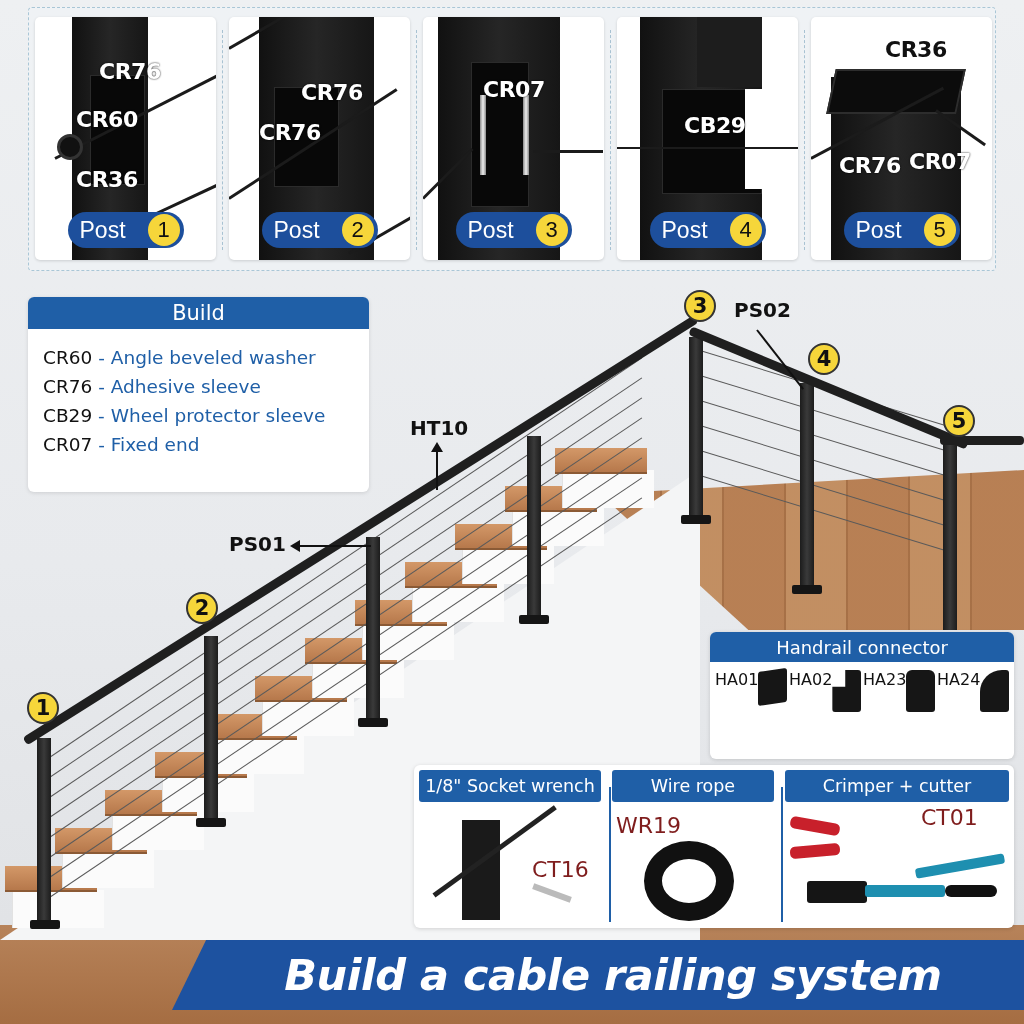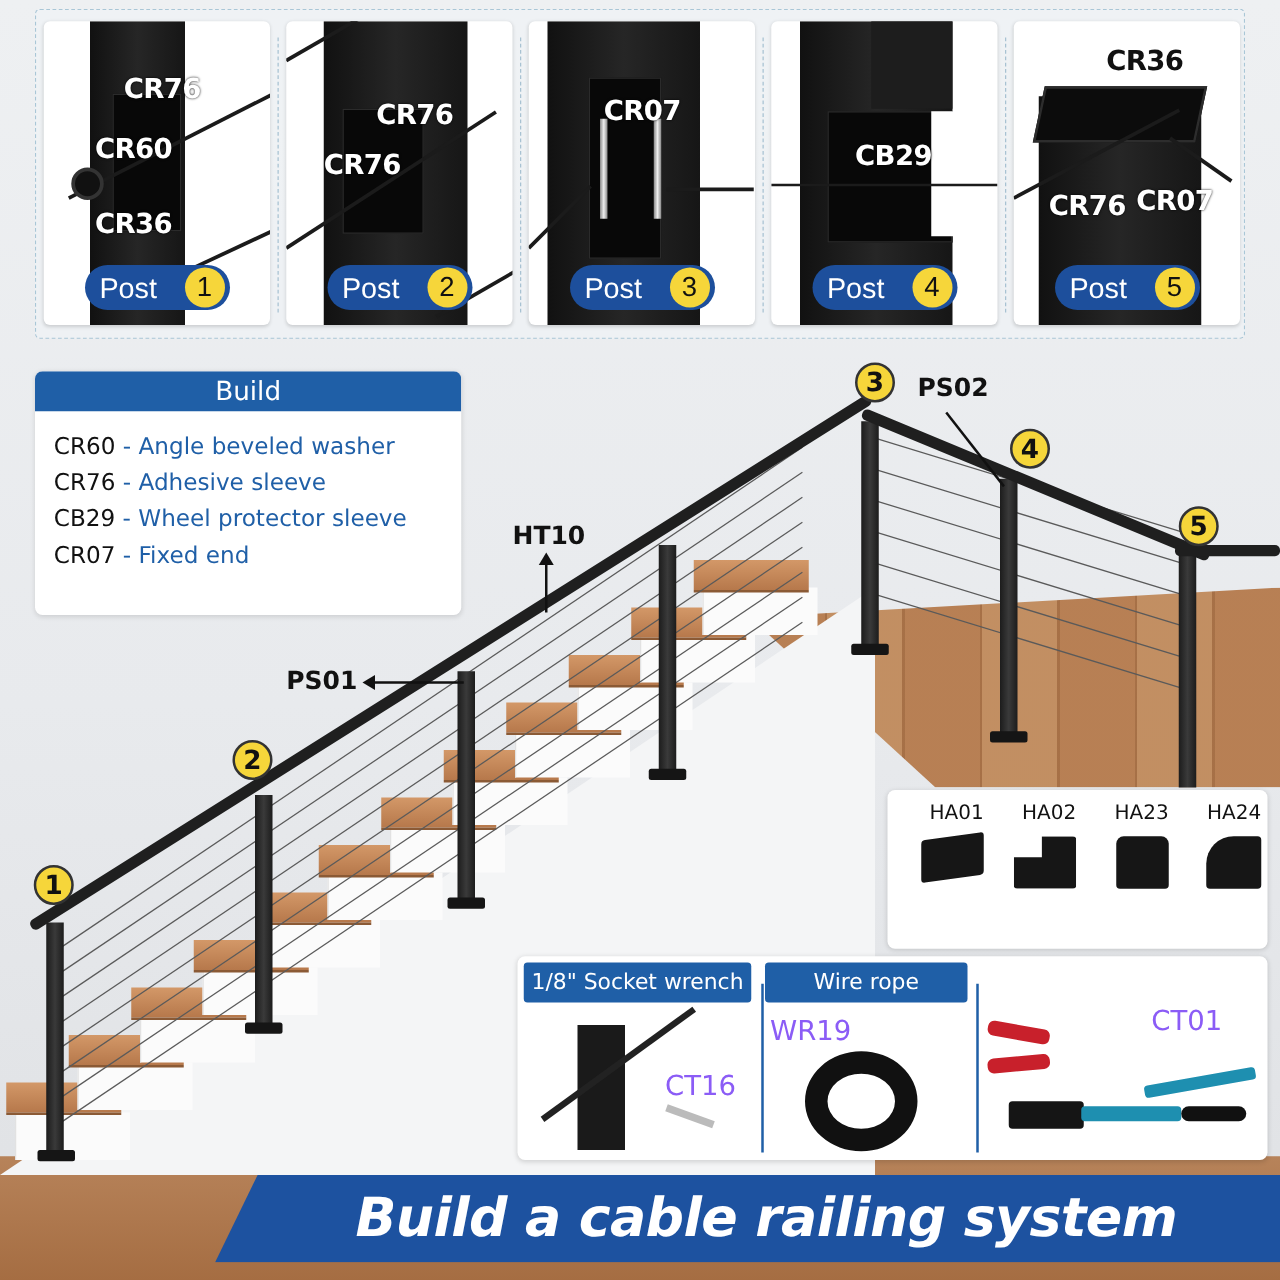--- a/index.html
+++ b/index.html
@@ -125,38 +125,38 @@
     left: 710px; top: 632px; width: 304px; height: 127px;
     background: #fff; border-radius: 6px; overflow: hidden;
     box-shadow: 0 1px 4px rgba(0,0,0,0.15);
   }
   .panel-head {
     height: 30px; background: #1f5fa7; color: #fff; font-size: 18px;
     display: flex; align-items: center; justify-content: center;
     font-family: "DejaVu Sans", sans-serif;
   }
   .conn-items { display: flex; justify-content: space-around; padding: 8px 4px 0; }
-  .conn-item { display: flex; flex-direction: column; align-items: flex-end; width: 72px; }
+  .conn-item { display: flex; flex-direction: row; align-items: flex-start; width: 72px; }
   .conn-code { font-family: "DejaVu Sans", sans-serif; font-size: 16px; color: #111; margin-bottom: 10px; }
   .conn-shape { width: 50px; height: 42px; background: #161616; border-radius: 3px; }
 
   
   .tools {
     left: 414px; top: 765px; width: 600px; height: 163px;
     background: #fff; border-radius: 6px; overflow: hidden;
     box-shadow: 0 1px 4px rgba(0,0,0,0.15);
   }
   .tool-col { position: absolute; top: 0; height: 163px; }
   .tool-head {
     position: absolute; top: 5px; height: 32px; background: #1f5fa7; color: #fff;
     font-size: 17.5px; display: flex; align-items: center; justify-content: center;
     font-family: "DejaVu Sans", sans-serif; border-radius: 3px;
   }
   .tool-code {
-    position: absolute; font-family: "DejaVu Sans", sans-serif; font-size: 22px; color: #8b5cf6;
+    position: absolute; font-family: "DejaVu Sans", sans-serif; font-size: 22px; color: #7f1d1d;
   }
   .tool-div { position: absolute; top: 22px; width: 2px; height: 135px; background: #1f5fa7; }
 
   
   .banner {
     left: 172px; top: 940px; width: 852px; height: 70px;
     background: #1d52a0;
     clip-path: polygon(4% 0, 100% 0, 100% 100%, 0 100%);
     display: flex; align-items: center; justify-content: center;
   }
@@ -331,20 +331,21 @@
   <div class="tips-head">Build</div>
   <div class="tips-list">
     <div class="tip-row"><span class="tip-code">CR60</span> <span class="tip-sep">-</span> <span class="tip-desc">Angle beveled washer</span></div>
     <div class="tip-row"><span class="tip-code">CR76</span> <span class="tip-sep">-</span> <span class="tip-desc">Adhesive sleeve</span></div>
     <div class="tip-row"><span class="tip-code">CB29</span> <span class="tip-sep">-</span> <span class="tip-desc">Wheel protector sleeve</span></div>
     <div class="tip-row"><span class="tip-code">CR07</span> <span class="tip-sep">-</span> <span class="tip-desc">Fixed end</span></div>
   </div>
 </div>
 
 <div class="abs connector">
+  <div class="panel-head">Handrail connector</div>
   <div class="conn-items">
     <div class="conn-item">
       <span class="conn-code">HA01</span>
       <div class="conn-shape" style="height:34px; transform:skewY(-8deg);"></div>
     </div>
     <div class="conn-item">
       <span class="conn-code">HA02</span>
       <div class="conn-shape" style="clip-path:polygon(45% 0,100% 0,100% 100%,0 100%,0 40%,45% 40%);"></div>
     </div>
     <div class="conn-item">
@@ -367,20 +368,21 @@
     <span class="tool-code" style="left:118px; top:92px;">CT16</span>
   </div>
   <div class="tool-div" style="left:195px;"></div>
   <div class="tool-col" style="left:198px; width:168px;">
     <div class="tool-head" style="left:0; width:162px;text-align:right;">Wire rope</div>
     <span class="tool-code" style="left:4px; top:48px;">WR19</span>
     <div class="abs" style="left:32px; top:76px; width:90px; height:80px; border-radius:50%; border:18px solid #111; background:transparent;"></div>
   </div>
   <div class="tool-div" style="left:367px;"></div>
   <div class="tool-col" style="left:371px; width:229px;">
+    <div class="tool-head" style="left:0; width:224px;">Crimper + cutter</div>
     <div class="abs" style="left:5px; top:55px; width:50px; height:12px; background:#c8202b; border-radius:5px; transform:rotate(10deg);"></div>
     <div class="abs" style="left:5px; top:80px; width:50px; height:12px; background:#c8202b; border-radius:5px; transform:rotate(-5deg);"></div>
     <span class="tool-code" style="left:136px; top:40px;">CT01</span>
     <div class="abs" style="left:22px; top:116px; width:60px; height:22px; background:#151515; border-radius:3px;"></div>
     <div class="abs" style="left:80px; top:120px; width:80px; height:12px; background:#1e8fb0; border-radius:3px;"></div>
     <div class="abs" style="left:160px; top:120px; width:52px; height:12px; background:#111; border-radius:6px;"></div>
     <div class="abs" style="left:130px; top:96px; width:90px; height:10px; background:#1e8fb0; border-radius:3px; transform:rotate(-10deg);"></div>
   </div>
 </div>
 

